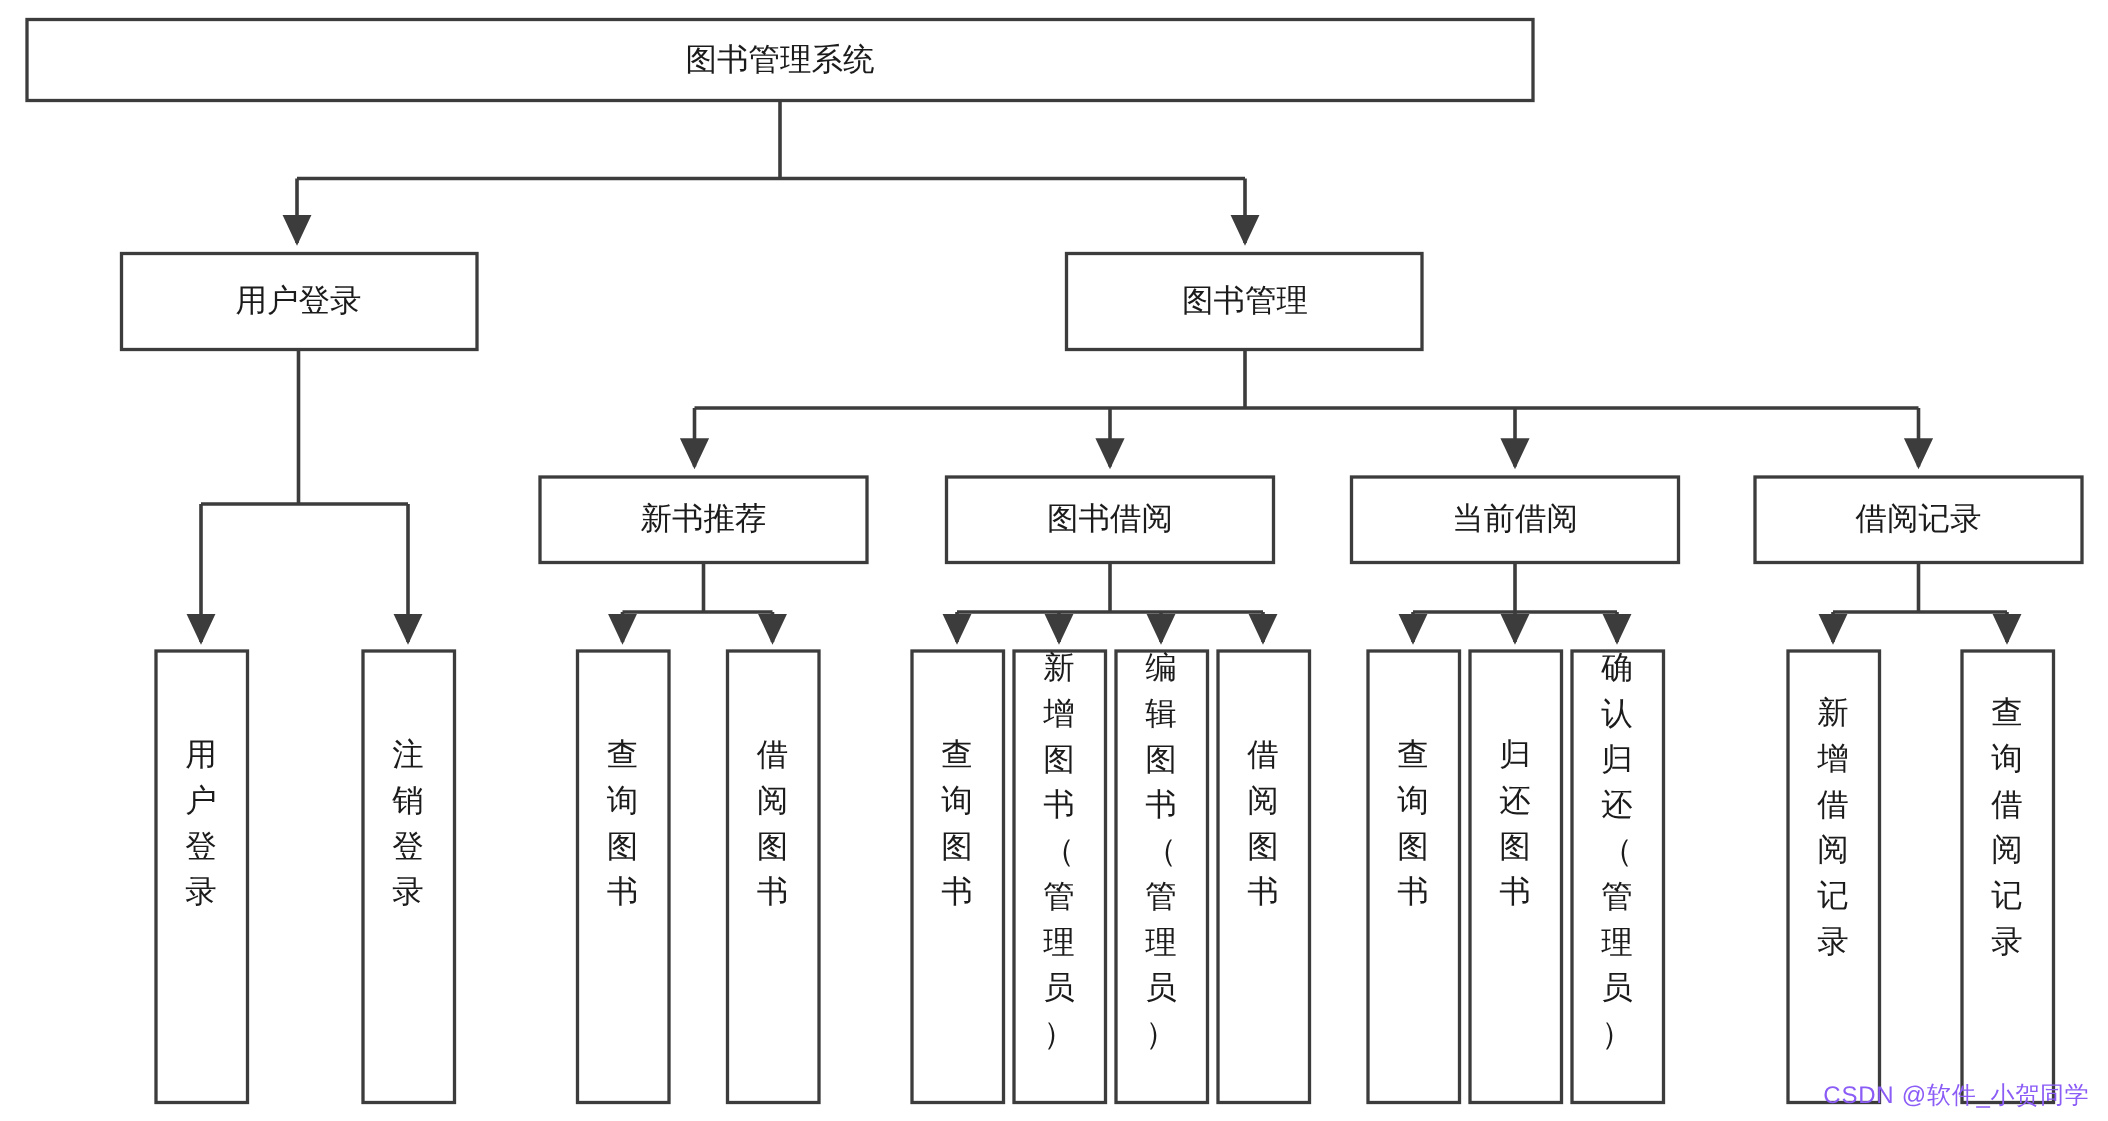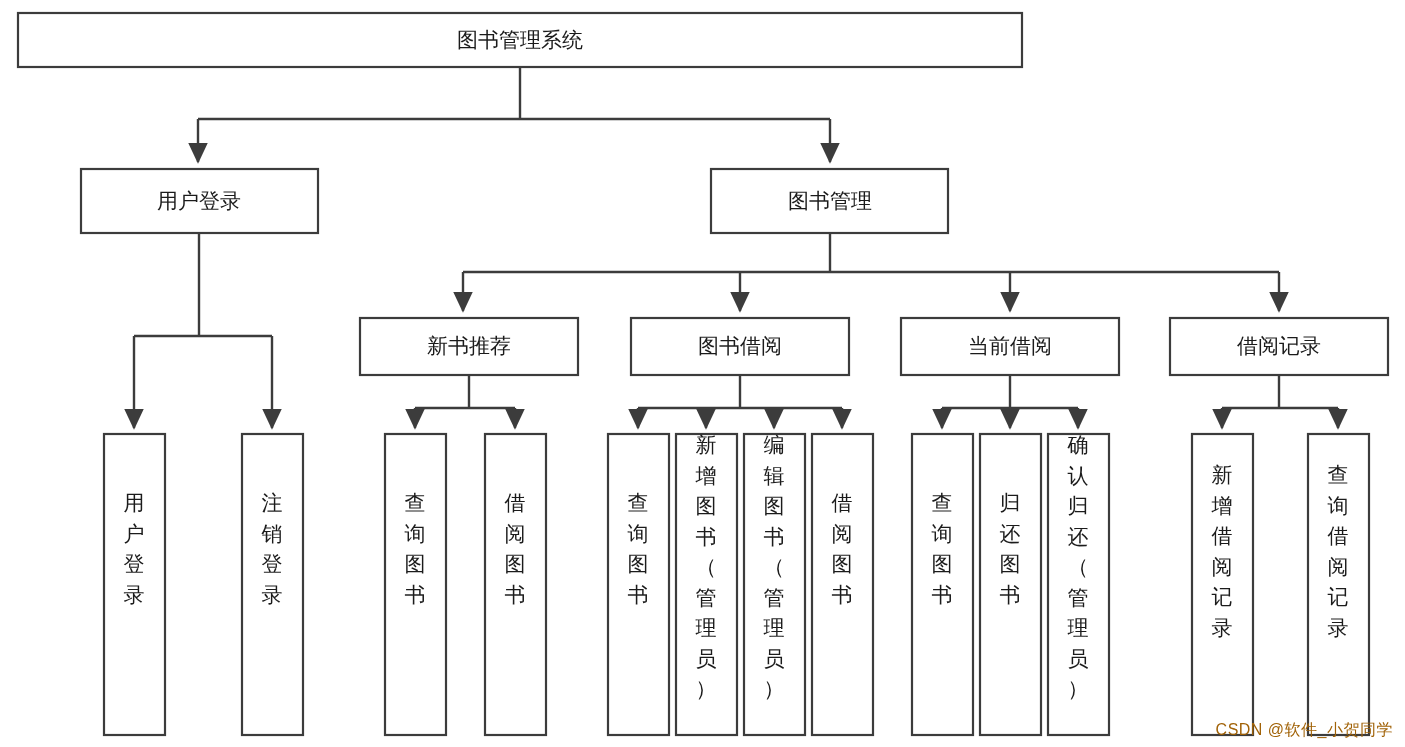--- a/index.html
+++ b/index.html
@@ -57,21 +57,21 @@
     fill: #1b1b1b;
     text-anchor: middle;
     white-space: pre;
   }
   .watermark-text {
     position: absolute;
     right: 12px;
     bottom: 6px;
     font-family: "Liberation Sans", "DejaVu Sans", sans-serif;
     font-size: 16px;
-    color: #a16207;
+    color: #8b5cf6;
     letter-spacing: 0.5px;
     user-select: none;
     white-space: nowrap;
   }
 </style>
 </head>
 <body>
 
 <div id="diagram-root">
 

